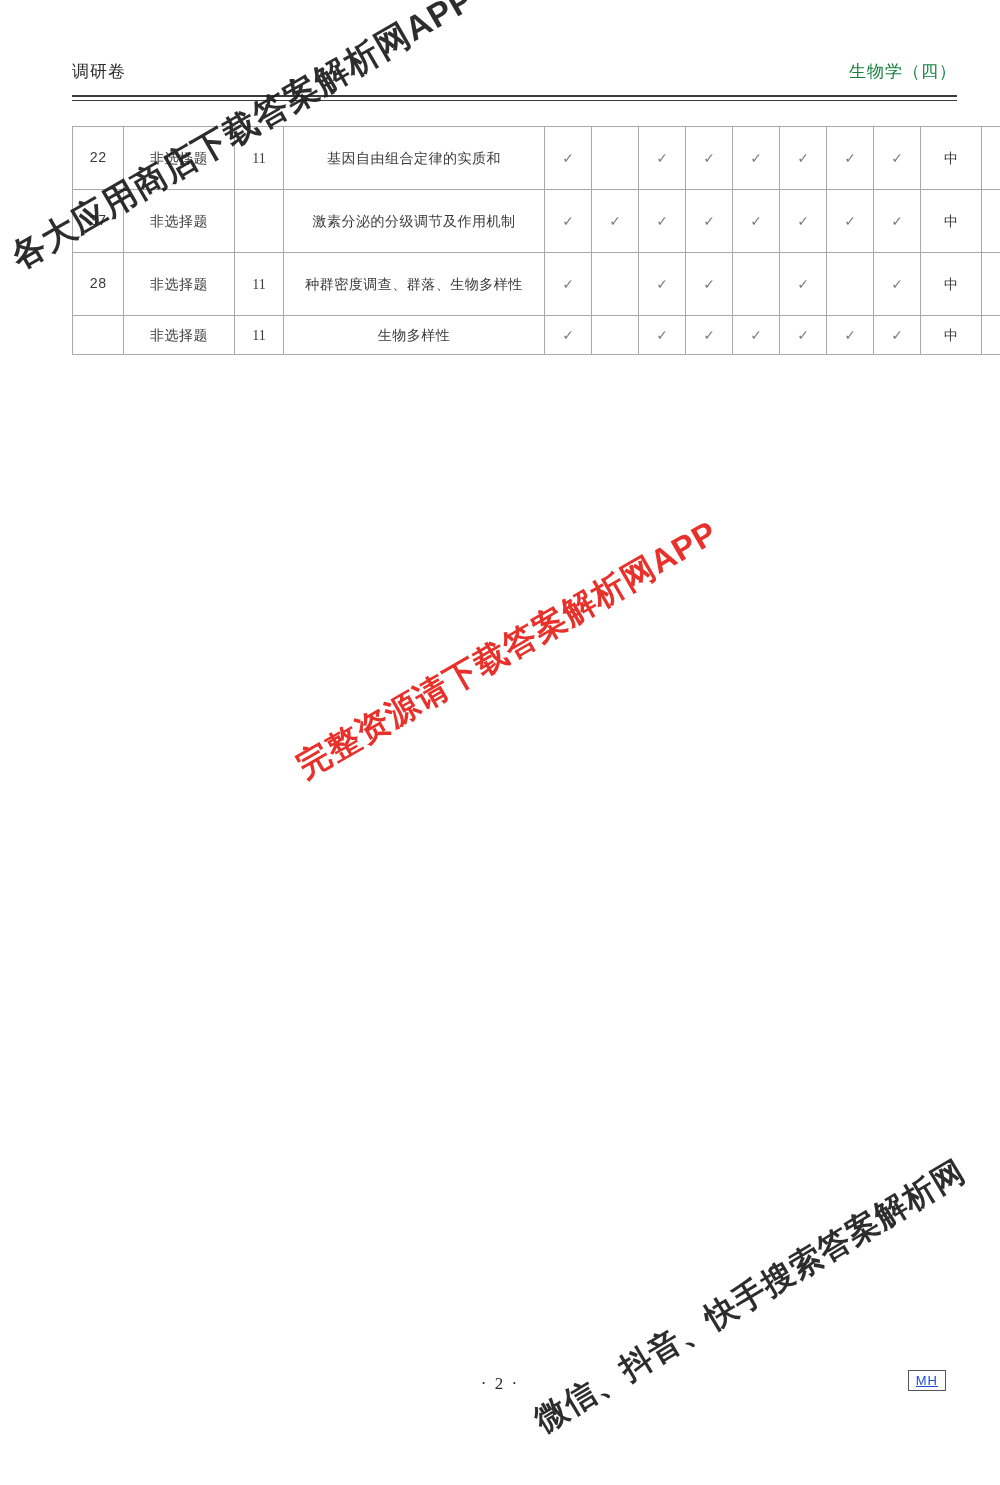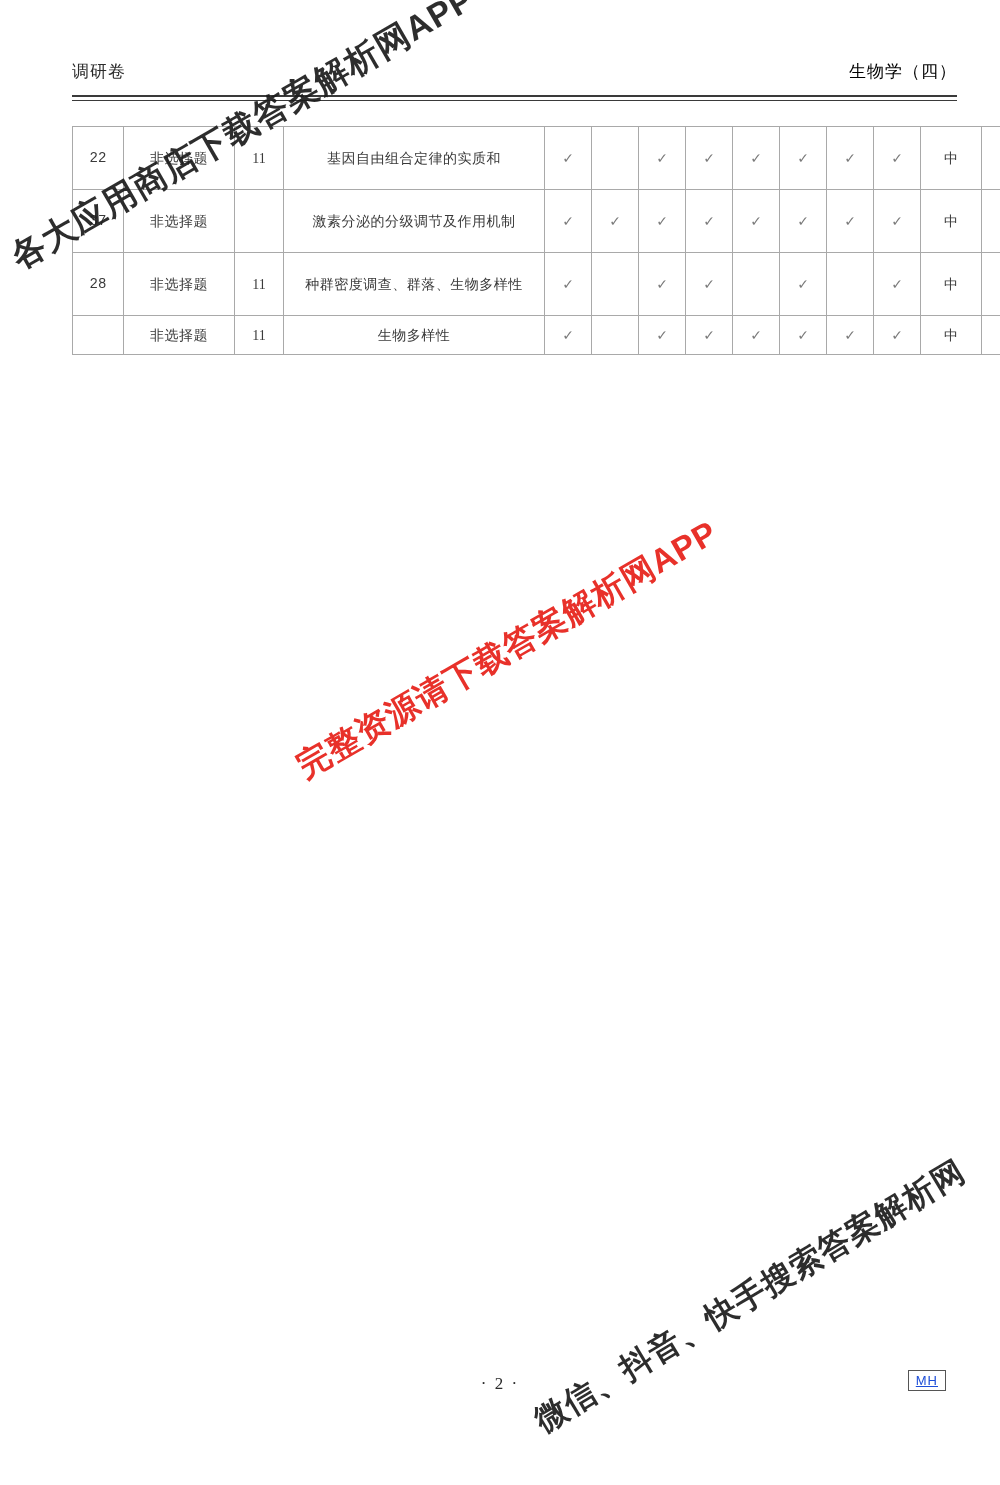--- a/index.html
+++ b/index.html
@@ -38,21 +38,21 @@
     font-size: 17px;
     letter-spacing: 1px;
     color: #2b2b2b;
   }
   .header-right {
     position: absolute;
     right: 0;
     top: 0;
     font-size: 17px;
     letter-spacing: 1px;
-    color: #000000;
+    color: #15803d;
   }
   .header-rule {
     position: absolute;
     left: 72px;
     top: 93px;
     width: 885px;
     height: 0;
     border-top: 2px solid #3a3a3a;
   }
   .header-rule2 {

